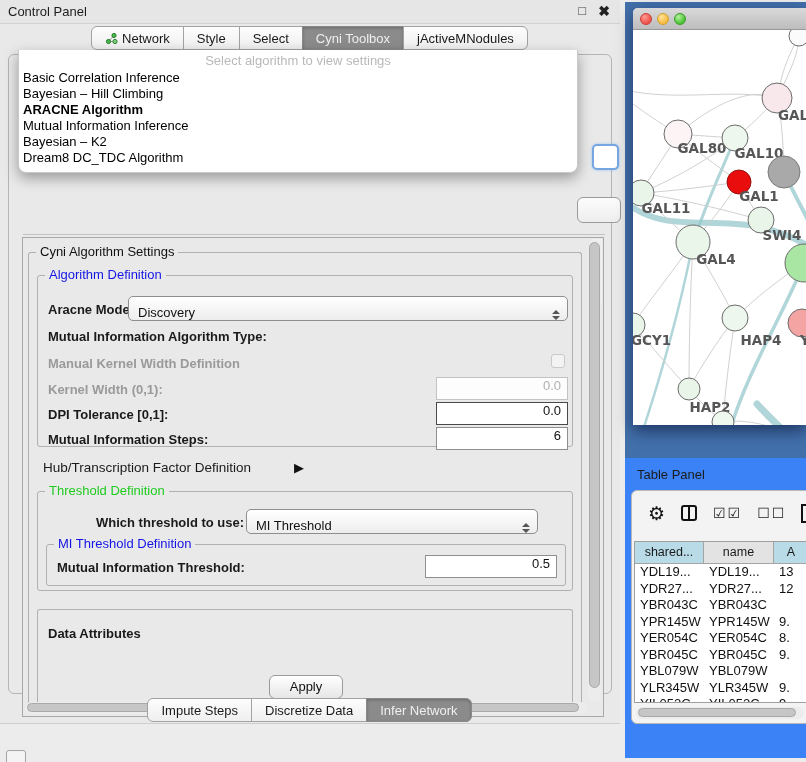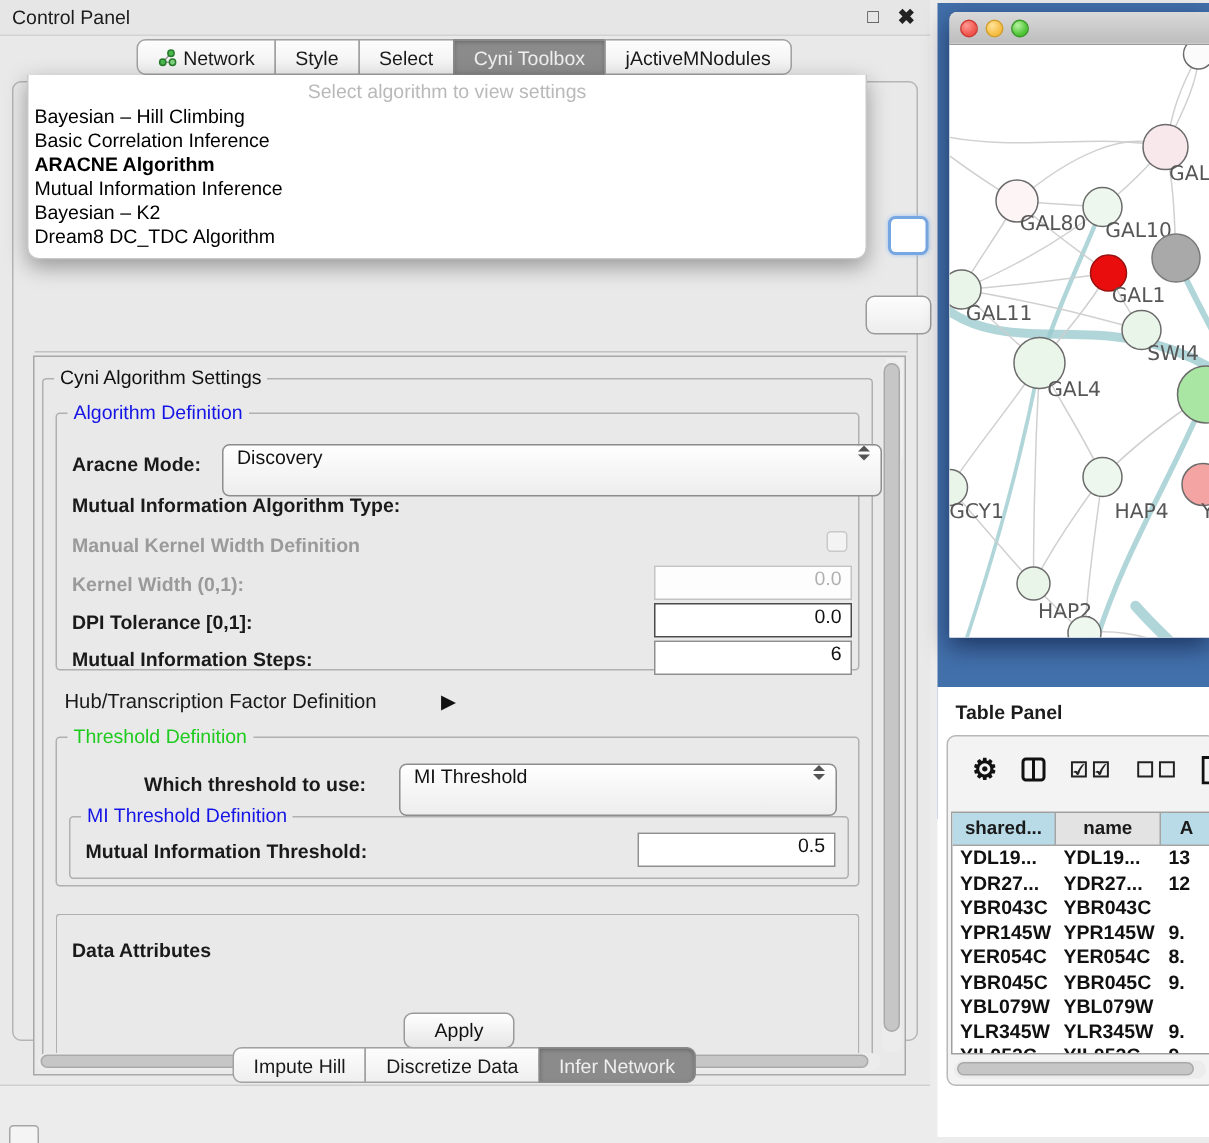--- a/index.html
+++ b/index.html
@@ -54,22 +54,22 @@
 
   .group { position:absolute; border:1px solid #b0b0b0; border-radius:3px; }
   .gtitle { position:absolute; top:-9px; left:7px; background:#e9e9e9; padding:0 4px;
     font-size:13px; color:#111; white-space:nowrap; }
   .gtitle.blue { color:var(--title-blue,#1414e6); }
   .gtitle.green { color:var(--title-green,#1ecb1e); }
 
   .lbl { position:absolute; font-size:13px; font-weight:bold; color:#1a1a1a; white-space:nowrap; }
   .lbl.dis { color:#9a9a9a; }
 
-  .combo { position:absolute; height:35px; border:1px solid #8e8e8e; border-radius:5px;
-    background:linear-gradient(#ffffff,#ededed); display:flex; align-items:flex-start;margin-left:20px; }
+  .combo { position:absolute; height:25px; border:1px solid #8e8e8e; border-radius:5px;
+    background:linear-gradient(#ffffff,#ededed); display:flex; align-items:flex-end; }
   .combo .val { font-size:13px; color:#111; padding-left:9px; flex:1; }
   .stepper { width:9px; margin-right:7px; display:flex; flex-direction:column; align-items:center; gap:2px; }
   .stepper i { width:0; height:0; border-left:4px solid transparent; border-right:4px solid transparent; }
   .stepper i.up { border-bottom:4px solid #555; }
   .stepper i.dn { border-top:4px solid #555; }
 
   .field { position:absolute; height:23px; background:#fff; border:1px solid #4a4a4a;
     display:flex; align-items:flex-start; justify-content:flex-end; }
   .field span { font-size:13px; color:#111; padding-right:6px; }
   .field.dis { border:1px solid #c3c3c3; background:#fdfdfd; }
@@ -94,34 +94,34 @@
 
   #apply-btn { position:absolute; left:260px; top:620px; width:74px; height:24px;
     border:1px solid #9a9a9a; border-radius:6px; background:linear-gradient(#ffffff,#e6e6e6);
     font-size:13px; color:#111; text-align:center; line-height:22px; }
 
   #mini-btn { position:absolute; left:6px; top:750px; width:20px; height:20px;
     border:1px solid #a5a5a5; border-radius:3px; background:#f4f4f4; }
 
   
   #net-frame { position:absolute; left:625px; top:2px; width:181px; height:544px;
-    background:var(--frame-blue,#4270ab); }
+    background:var(--frame-blue,#4270ab);font-weight:bold; }
   #mac-window { position:absolute; left:8px; top:6px; width:173px; height:417px;
     border-radius:5px 0 0 0; box-shadow:0 6px 16px rgba(0,8,40,.55); background:#fff; }
   #mac-titlebar { position:absolute; left:0; top:0; width:100%; height:22px;
     background:linear-gradient(#d9d9d9,#bdbdbd); border-bottom:1px solid #989898;
     border-radius:5px 0 0 0; }
   .traffic { position:absolute; top:5px; width:12px; height:12px; border-radius:50%; }
   #tl-red { left:7px; background:radial-gradient(circle at 35% 30%, #ff9a93,#ee564d 65%); border:1px solid #ce3b35; }
   #tl-yellow { left:24px; background:radial-gradient(circle at 35% 30%, #ffe39a,#f6bd43 65%); border:1px solid #d29f2e; }
   #tl-green { left:41px; background:radial-gradient(circle at 35% 30%, #b6f3a0,#4fc437 65%); border:1px solid #3b9c28; }
   #net-canvas { position:absolute; left:0; top:22px; width:173px; height:395px; background:#fff; overflow:hidden; }
 
   
-  #table-panel { position:absolute; left:625px; top:458px; width:181px; height:300px; background:#ffffff;font-weight:bold; }
+  #table-panel { position:absolute; left:625px; top:458px; width:181px; height:300px; background:#3b82f6; }
   #tp-title { position:absolute; left:12px; top:9px; font-size:13px; color:#1c1c1c; }
   #tp-card { position:absolute; left:6px; top:32px; width:180px; height:234px;
     background:#f3f3f3; border:1px solid #b8b8b8; border-radius:6px; }
   #tp-toolbar { position:absolute; left:0; top:8px; width:100%; height:28px; display:flex;
     align-items:center; gap:15px; padding-left:16px; }
   .tool-ico { color:#111; display:flex; align-items:center; }
   #gear-ico { font-size:19px; }
   .cbx-pair { font-size:14px; letter-spacing:2px; color:#222; }
 
   #tp-table { position:absolute; left:2px; top:50px; width:176px; height:162px; overflow:hidden;
@@ -260,32 +260,32 @@
           <div class="thumb"></div>
         </div>
     </div>
 
     <div id="apply-btn">Apply</div>
   </div>
 
   <div id="algo-popup">
     <div id="algo-prompt">Select algorithm to view settings</div>
     <div id="algo-list">
+        <div class="algo-item">Basic Correlation Inference</div>
         <div class="algo-item">Bayesian – Hill Climbing</div>
-        <div class="algo-item">Basic Correlation Inference</div>
         <div class="algo-item bold">ARACNE Algorithm</div>
         <div class="algo-item">Mutual Information Inference</div>
         <div class="algo-item">Bayesian – K2</div>
         <div class="algo-item">Dream8 DC_TDC Algorithm</div>
       </div>
   </div>
 
   <div id="bottom-tabs" class="tabstrip">
       <div class="tab">
-        <span>Impute Hill</span>
+        <span>Impute Steps</span>
       </div>
       <div class="tab">
         <span>Discretize Data</span>
       </div>
       <div class="tab sel">
         <span>Infer Network</span>
       </div>
     </div>
 </div>
 

